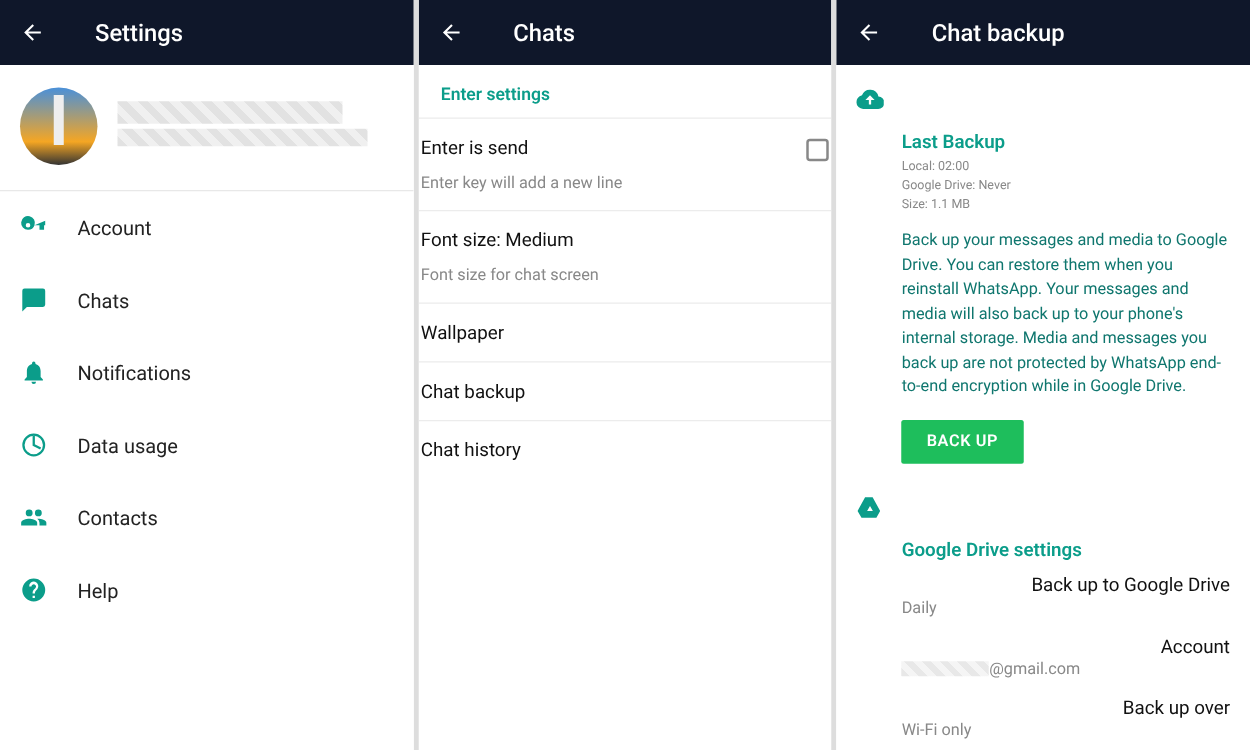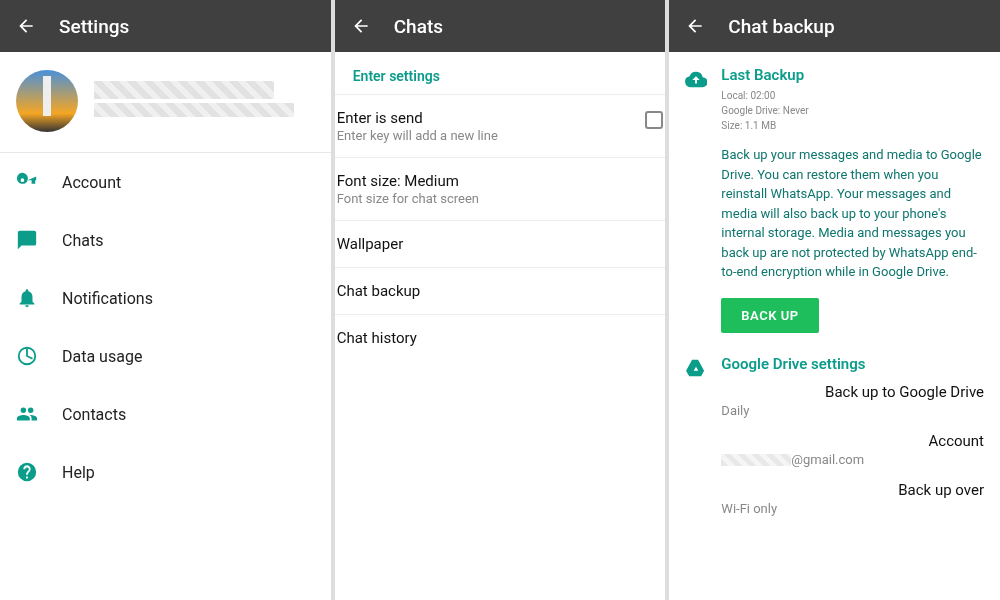--- a/index.html
+++ b/index.html
@@ -1,46 +1,46 @@
 <!DOCTYPE html>
 <html><head>
   <meta charset="utf-8">
   <style>
     * { margin: 0; padding: 0; box-sizing: border-box; font-family: -apple-system, BlinkMacSystemFont, "Segoe UI", Roboto, sans-serif; }
     body { background: #fff; width: 1000px; height: 600px; overflow: hidden; }
     .container { display: flex; width: 100%; height: 100%; gap: 4px; background: #ddd; }
     .panel { flex: 1; background: #fff; display: flex; flex-direction: column; overflow: hidden; }
-    .appbar { background: #404040; color: #fff; height: 52px; display: flex; align-items: center; padding: 0 16px; gap: 23px; }
+    .appbar { background: #0f172a; color: #fff; height: 52px; display: flex; align-items: center; padding: 0 16px; gap: 40px; }
     .appbar .back { width: 20px; height: 20px; display: flex; align-items: center; justify-content: center; cursor: pointer; }
     .appbar .title { font-size: 19px; font-weight: 500; }
     .content { flex: 1; overflow-y: auto; background: #fff; }
 
     
     .profile-row { display: flex; align-items: center; padding: 18px 16px 20px; gap: 16px; border-bottom: 1px solid #e8e8e8; }
     .avatar { width: 62px; height: 62px; border-radius: 50%; background: linear-gradient(180deg, #4a90d9 0%, #f5a623 70%, #333 100%); position: relative; overflow: hidden; flex-shrink: 0; }
     .avatar::after { content:""; position:absolute; left:50%; top:10%; width:8px; height:40px; background:#eee; transform:translateX(-50%); }
     .profile-name { flex:1; }
     .pixelblock { width: 180px; height: 18px; background: repeating-linear-gradient(45deg,#e2e2e2 0 6px,#f0f0f0 6px 12px); margin-bottom:4px; filter: blur(0.3px); }
     .pixelblock.small { width:200px; height:14px; }
     .settings-item { display:flex; align-items:center; padding:18px 16px; gap:24px; cursor:pointer; }
     .settings-icon { width:22px; height:22px; color:#0b9d8a; display:flex; align-items:center; justify-content:center; flex-shrink:0; }
     .settings-label { font-size:16px; color:#222; }
 
     
     .section-header { color:#0b9d8a; font-size:14px; font-weight:600; padding:16px 18px 10px; }
     .chat-item { padding:14px 2px; border-top:1px solid #ececec; cursor:pointer; display:flex; align-items:flex-start; justify-content:space-between; gap:12px; }
     .chat-item .text { flex:1; }
     .chat-item .main { font-size:15px; color:#111; }
-    .chat-item .sub { font-size:13px; color:#888; margin-top:1px; }
+    .chat-item .sub { font-size:13px; color:#888; margin-top:12px; }
     .checkbox { width:18px; height:18px; border:2px solid #888; border-radius:3px; margin-top:2px; }
 
     
     .backup-row { display:flex; gap:14px; padding:14px 16px 6px; }
     .backup-icon { width:22px; height:22px; color:#0b9d8a; flex-shrink:0; margin-top:2px; }
-    .backup-body { flex:1; }
+    .backup-body { flex:1;margin-top:38px; }
     .backup-title { color:#0b9d8a; font-size:15px; font-weight:600; }
     .backup-meta { font-size:10px; color:#888; margin-top:4px; line-height:1.5; }
     .backup-desc { font-size:13px; color:#0f766e; margin-top:12px; line-height:1.5; }
     .backup-btn { display:inline-block; background:#1ebe5c; color:#fff; font-size:13px; font-weight:600; padding:10px 20px; border-radius:2px; margin-top:16px; cursor:pointer; letter-spacing:0.5px; }
     .gdrive-section { display:flex; gap:14px; padding:16px 16px 0; }
     .gdrive-title { color:#0b9d8a; font-size:15px; font-weight:600; }
     .gdrive-item { padding:10px 0 4px 0; }
     .gdrive-item .main { font-size:15px; color:#111;text-align:right; }
     .gdrive-item .sub { font-size:13px; color:#888; margin-top:2px; }
     .blurtext { background:repeating-linear-gradient(45deg,#e8e8e8 0 5px,#f5f5f5 5px 10px); display:inline-block; width:70px; height:12px; vertical-align:middle; }

